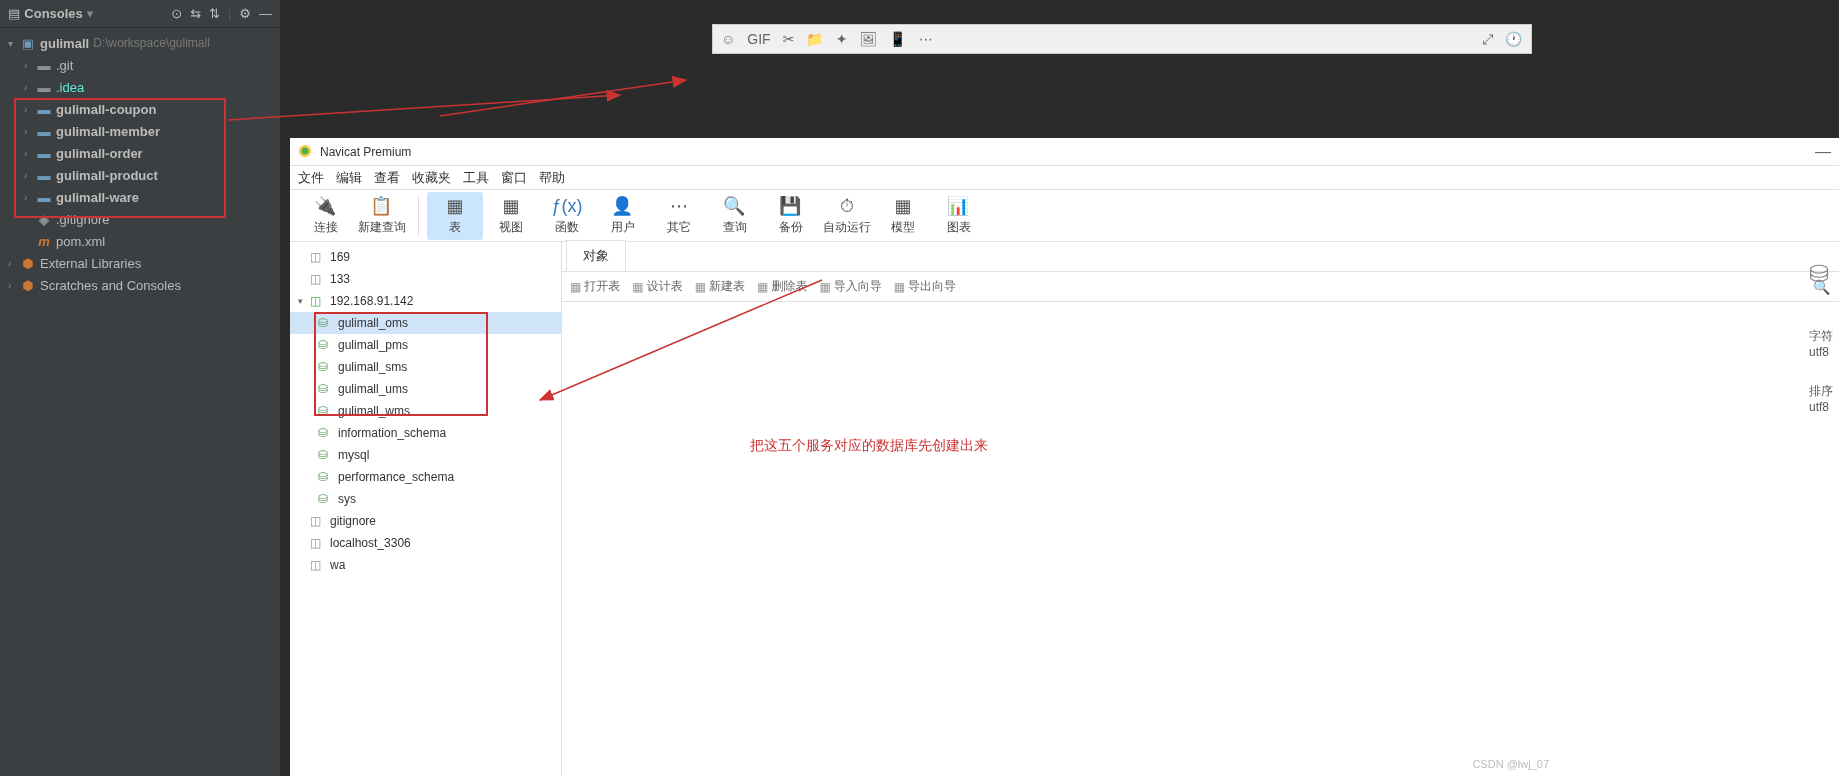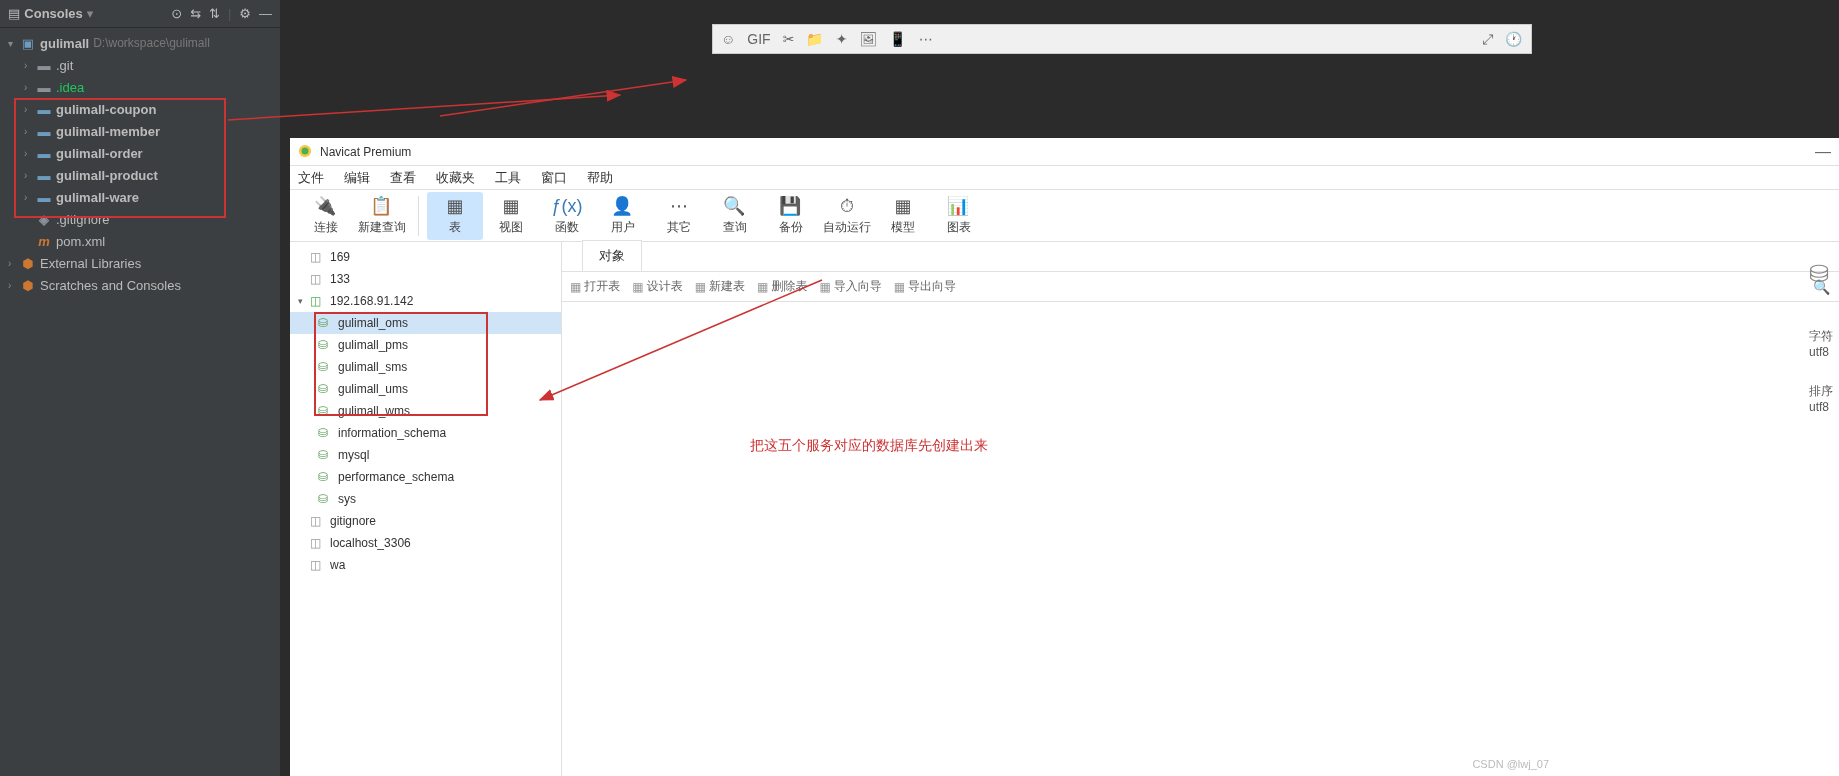--- a/index.html
+++ b/index.html
@@ -22,41 +22,41 @@
     
     
     .note-box { position: absolute; left: 712px; top: 24px; width: 820px; background: #fff; border: 1px solid #ccc; }
     .note-toolbar { height: 28px; background: #f0f0f0; display: flex; align-items: center; padding: 0 8px; gap: 12px; color: #666; font-size: 14px; }
     .note-text { padding: 12px 10px; font-size: 22px; color: #ff00ff; font-weight: 500; background: #e8f0f8; white-space: nowrap; }
     
     
     .navicat { position: absolute; left: 290px; top: 138px; width: 1549px; height: 638px; background: #fff; color: #333; font-size: 12px; }
     .nav-title { height: 28px; display: flex; align-items: center; padding: 0 8px; border-bottom: 1px solid #e0e0e0; }
     .nav-title-icon { width: 16px; height: 16px; margin-right: 6px; }
-    .nav-menu { height: 24px; display: flex; align-items: center; padding: 0 8px; gap: 20px; border-bottom: 1px solid #e0e0e0; font-size: 13px; }
+    .nav-menu { height: 24px; display: flex; align-items: center; padding: 0 8px; gap: 12px; border-bottom: 1px solid #e0e0e0; font-size: 13px; }
     .nav-menu-item { cursor: pointer; }
     .nav-toolbar { height: 52px; display: flex; align-items: center; padding: 0 8px; gap: 4px; border-bottom: 1px solid #e0e0e0; }
     .nav-tool { display: flex; flex-direction: column; align-items: center; justify-content: center; width: 56px; height: 48px; cursor: pointer; font-size: 12px; color: #444; border-radius: 3px; }
     .nav-tool.active { background: #cce5ff; }
     .nav-tool-icon { font-size: 18px; margin-bottom: 2px; }
     .nav-tool-sep { width: 1px; height: 40px; background: #ddd; margin: 0 4px; }
     
     .nav-body { display: flex; height: calc(100% - 104px); }
     .nav-tree { width: 272px; border-right: 1px solid #e0e0e0; padding: 4px 0; overflow: auto; }
     .nav-tree-node { display: flex; align-items: center; padding: 2px 4px 2px 8px; height: 22px; cursor: pointer; }
     .nav-tree-node.selected { background: #d0e4f8; }
     .nav-tree-arrow { width: 12px; font-size: 9px; color: #666; }
     .nav-tree-icon { width: 16px; margin-right: 4px; }
     .nav-db-icon { color: #5a9e5a; }
     .nav-indent-1 { padding-left: 28px; }
     .nav-highlight-box { position: absolute; border: 2px solid #cc3333; left: 314px; top: 312px; width: 174px; height: 104px; pointer-events: none; }
     
     .nav-main { flex: 1; display: flex; flex-direction: column; }
     .nav-tabs { height: 30px; border-bottom: 1px solid #e0e0e0; display: flex; align-items: flex-end; }
-    .nav-tab { padding: 6px 16px; border: 1px solid #e0e0e0; border-bottom: none; background: #fff; cursor: pointer; font-size: 13px; margin-left: 20px; }
+    .nav-tab { padding: 6px 16px; border: 1px solid #e0e0e0; border-bottom: none; background: #fff; cursor: pointer; font-size: 13px; margin-left: 4px; }
     .nav-subtoolbar { height: 30px; display: flex; align-items: center; padding: 0 8px; gap: 12px; border-bottom: 1px solid #e0e0e0; color: #666; font-size: 12px; }
     .nav-subtool { display: flex; align-items: center; gap: 3px; cursor: pointer; }
     .nav-content { flex: 1; background: #fff; position: relative; }
     
     
     .nav-right { position: absolute; right: 0; top: 260px; width: 30px; color: #555; font-size: 12px; }
     .nav-right-item { margin-bottom: 24px; }
     
     
     .annotation-svg { position: absolute; left: 0; top: 0; width: 1839px; height: 776px; pointer-events: none; }
@@ -94,21 +94,21 @@
     </div>
     <div id="ij-children">
         <div class="ij-node indent-1">
       <span class="ij-arrow">›</span>
       <span class="ij-icon" style="color:#8a9199;font-style:normal;font-weight:bold">▬</span>
       <span class="ij-text" style="">.git</span>
     </div>
         <div class="ij-node indent-1">
       <span class="ij-arrow">›</span>
       <span class="ij-icon" style="color:#8a9199;font-style:normal;font-weight:bold">▬</span>
-      <span class="ij-text" style="color:#22c55e">.idea</span>
+      <span class="ij-text" style="color:#5eead4">.idea</span>
     </div>
         <div class="ij-node indent-1">
       <span class="ij-arrow">›</span>
       <span class="ij-icon" style="color:#6e9cbe;font-style:normal;font-weight:bold">▬</span>
       <span class="ij-text" style="font-weight:bold">gulimall-coupon</span>
     </div>
         <div class="ij-node indent-1">
       <span class="ij-arrow">›</span>
       <span class="ij-icon" style="color:#6e9cbe;font-style:normal;font-weight:bold">▬</span>
       <span class="ij-text" style="font-weight:bold">gulimall-member</span>

